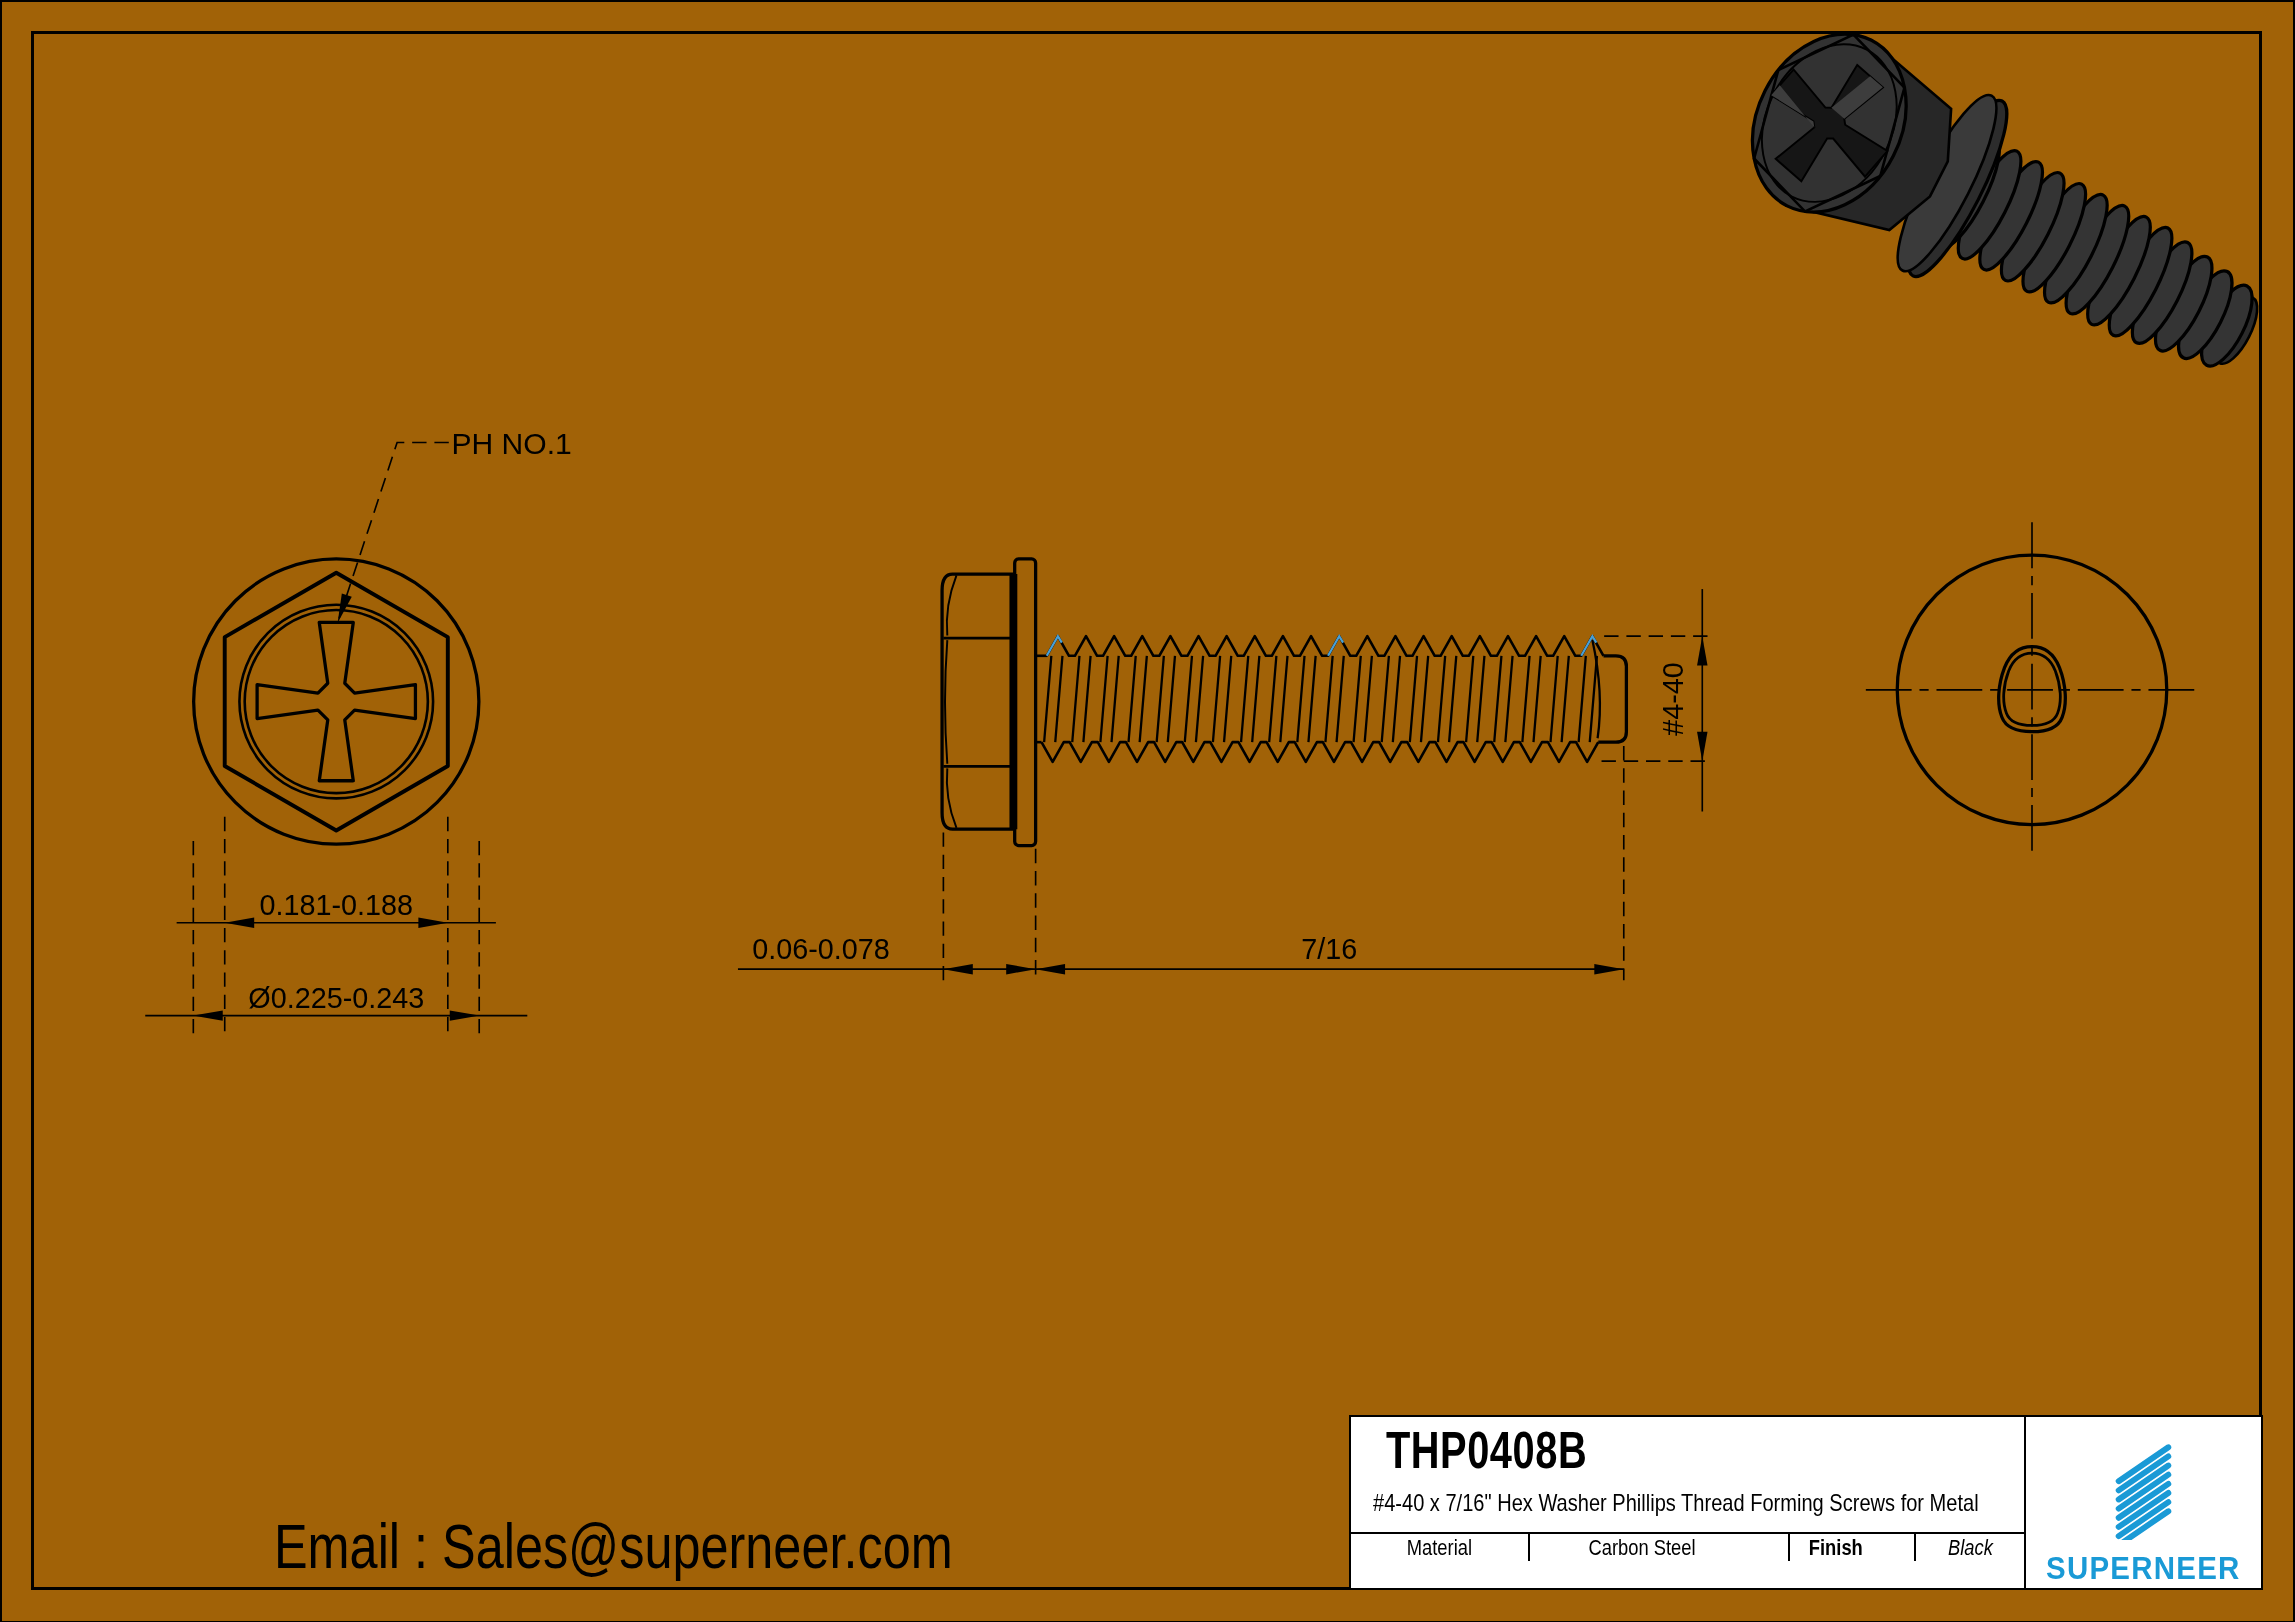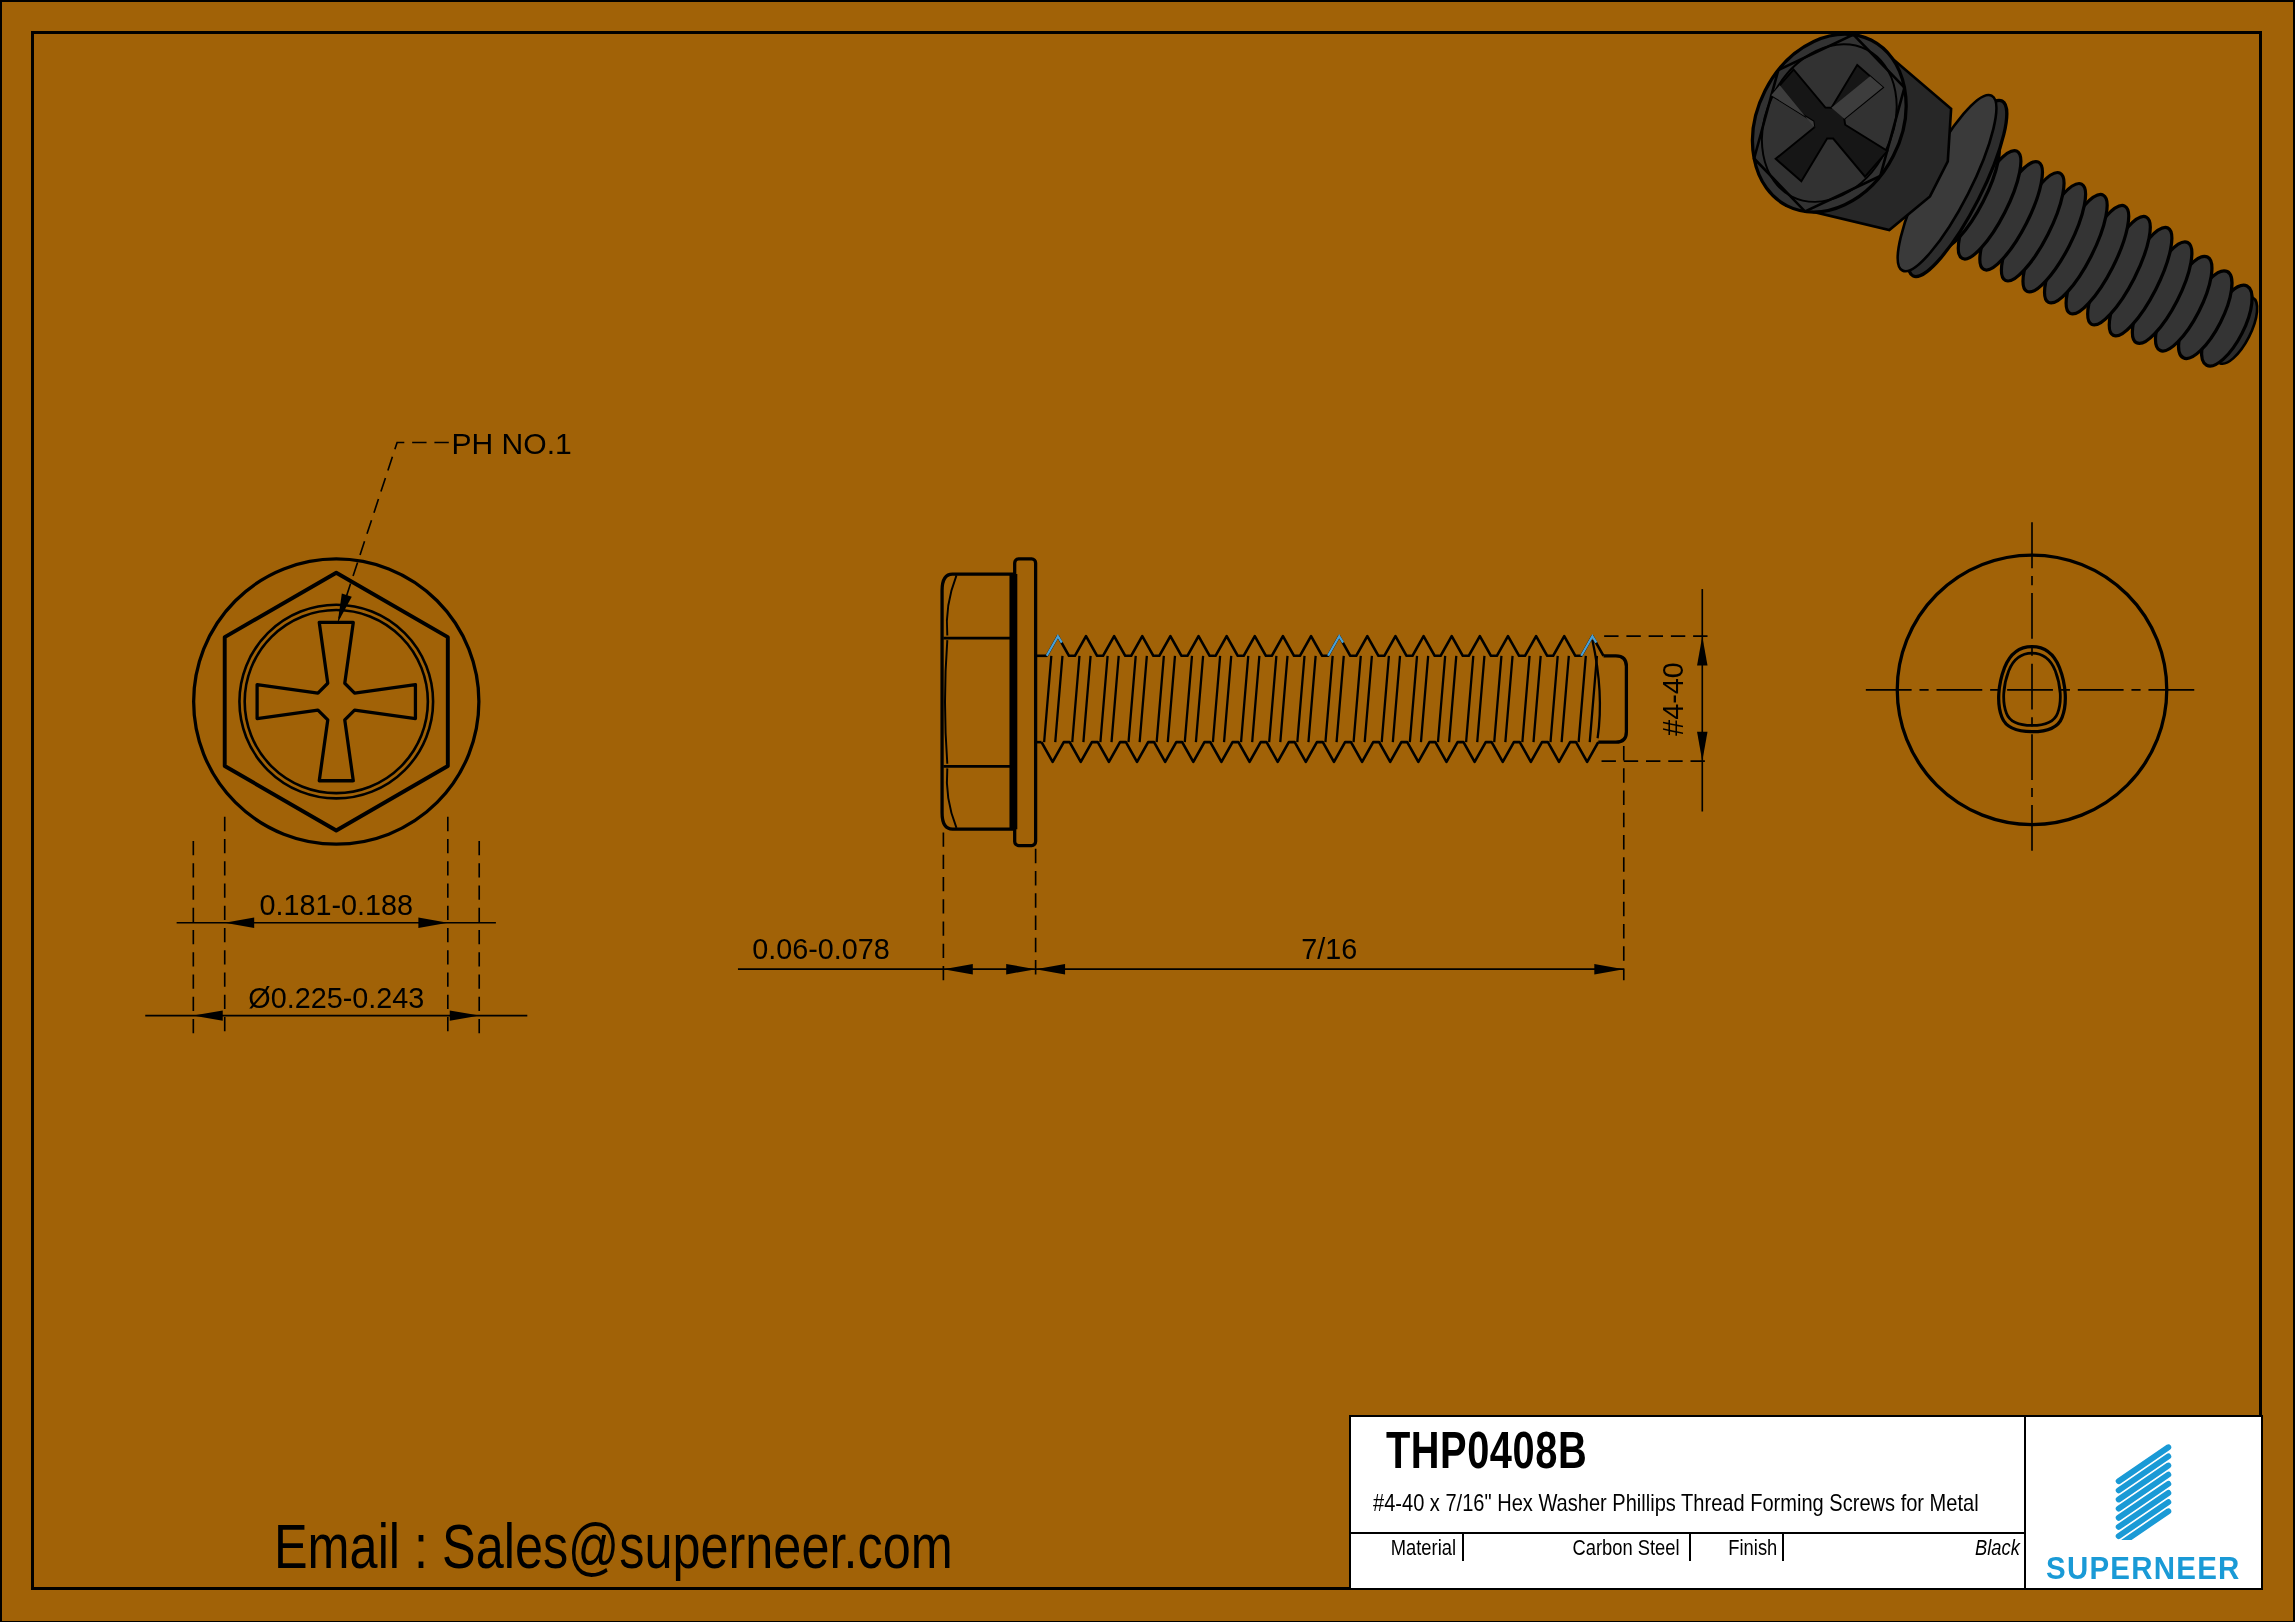--- a/index.html
+++ b/index.html
@@ -14,27 +14,27 @@
           border:2.6px solid #000;box-sizing:border-box;display:flex;background:#fff;}
   .tb-left{width:673px;display:flex;flex-direction:column;}
   .tb-head{height:115px;box-sizing:border-box;padding-left:35px;padding-top:7.9px;}
   .part-no{font-size:51px;font-weight:bold;line-height:1.0;display:inline-block;
            transform:scaleX(.78);transform-origin:left top;letter-spacing:0.7px;}
   .descr{margin-top:14.4px;margin-left:-13px;font-size:23.6px;display:inline-block;
          transform:scaleX(.85);transform-origin:left top;white-space:nowrap;}
   .tb-row{display:flex;border-top:2px solid #000;box-sizing:border-box;}
   .tb-row1{height:29.4px;}
   .tb-row2{flex:1;}
-  .cell{box-sizing:border-box;display:flex;align-items:center;justify-content:flex-end;
-        font-size:21.6px;overflow:hidden;}
+  .cell{box-sizing:border-box;display:flex;align-items:center;justify-content:center;
+        font-size:21.6px;overflow:hidden;margin-left:33px;}
   .cell span{display:inline-block;transform:scaleX(.85);white-space:nowrap;}
   .cb{border-left:2px solid #000;}
   .w-label{width:111px;}
   .w-val1{width:227px;}
-  .w-fin{width:93px;}
+  .w-fin{width:93px;font-weight:bold;}
   .w-val2{flex:1;font-style:italic;}
   .link{color:#1A9AD6;}
   .tb-logo{flex:1;border-left:2px solid #000;display:flex;flex-direction:column;
            align-items:center;box-sizing:border-box;padding-top:25px;}
   .brand{margin-top:10.5px;font-size:31px;font-weight:bold;color:#1A9AD6;
          display:inline-block;transform:scaleX(.95);letter-spacing:1.3px;white-space:nowrap;}
   
   .email{position:absolute;left:274px;top:1510px;font-size:63px;
          transform:scaleX(.8);transform-origin:left top;white-space:nowrap;}
   

